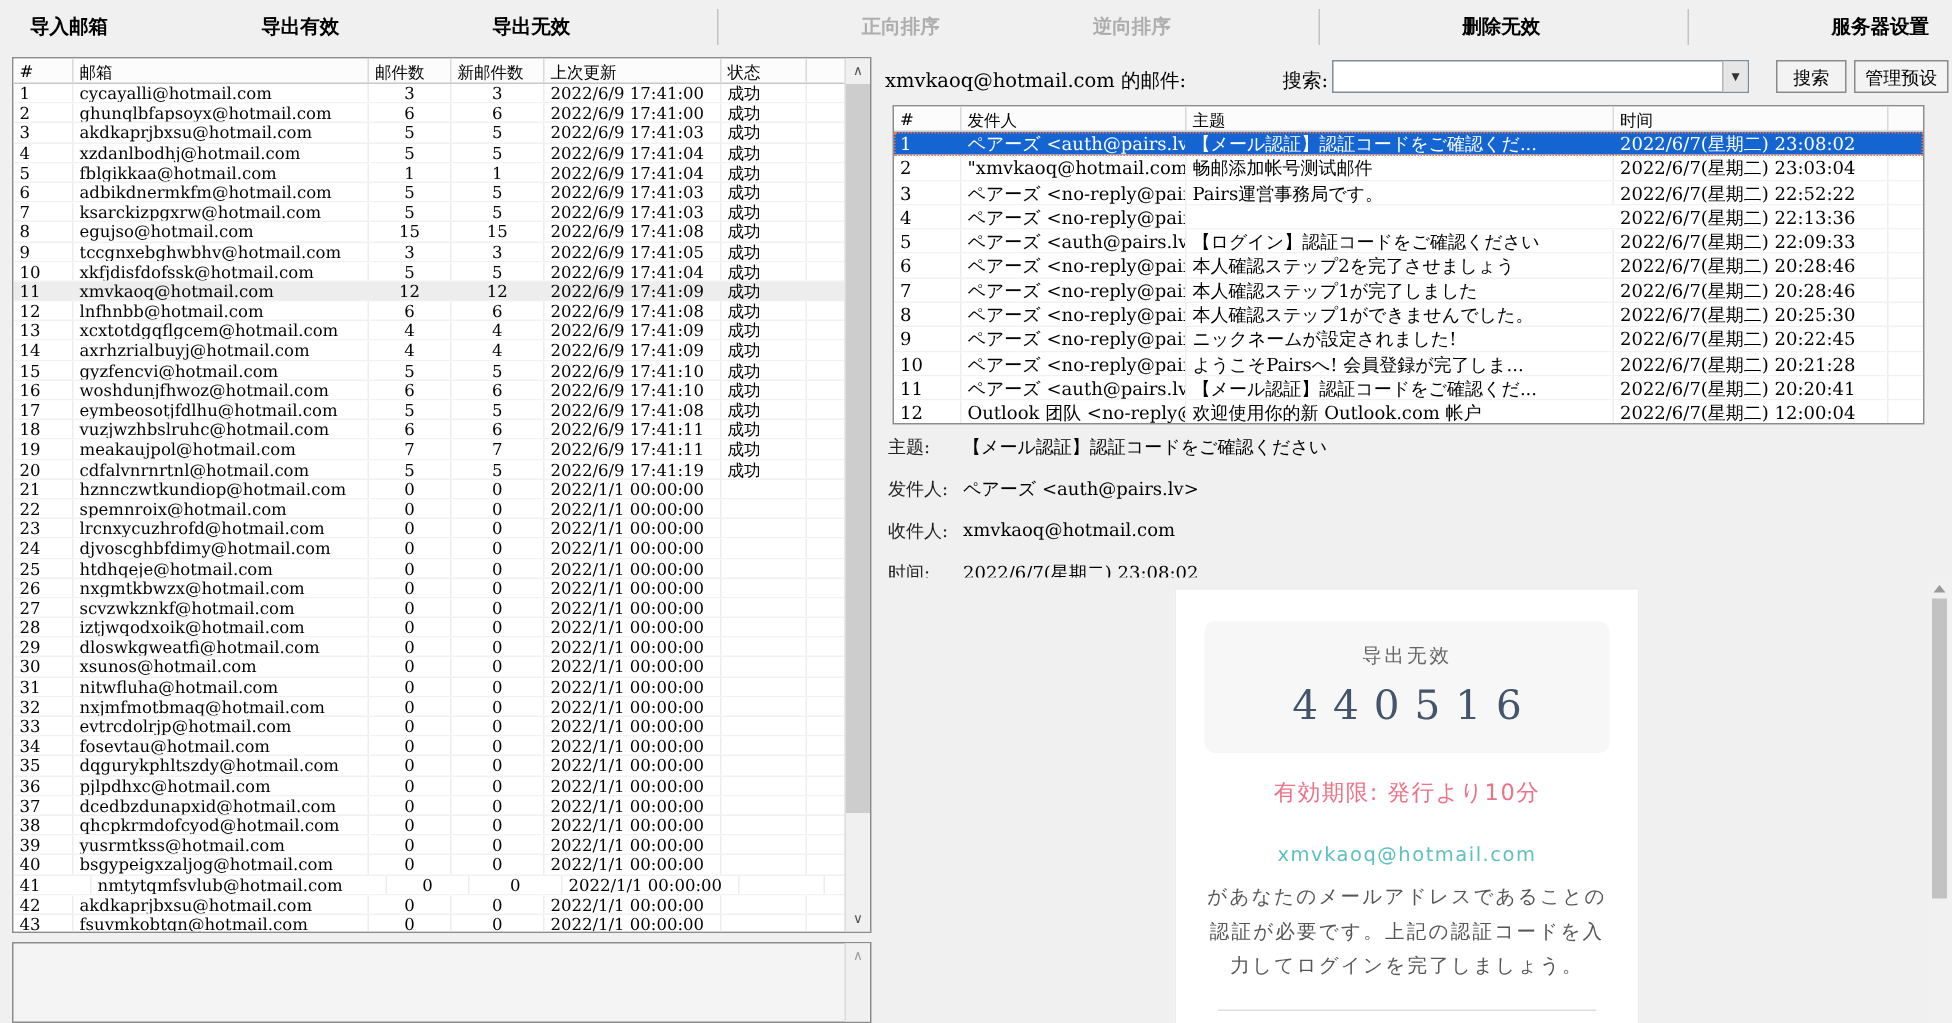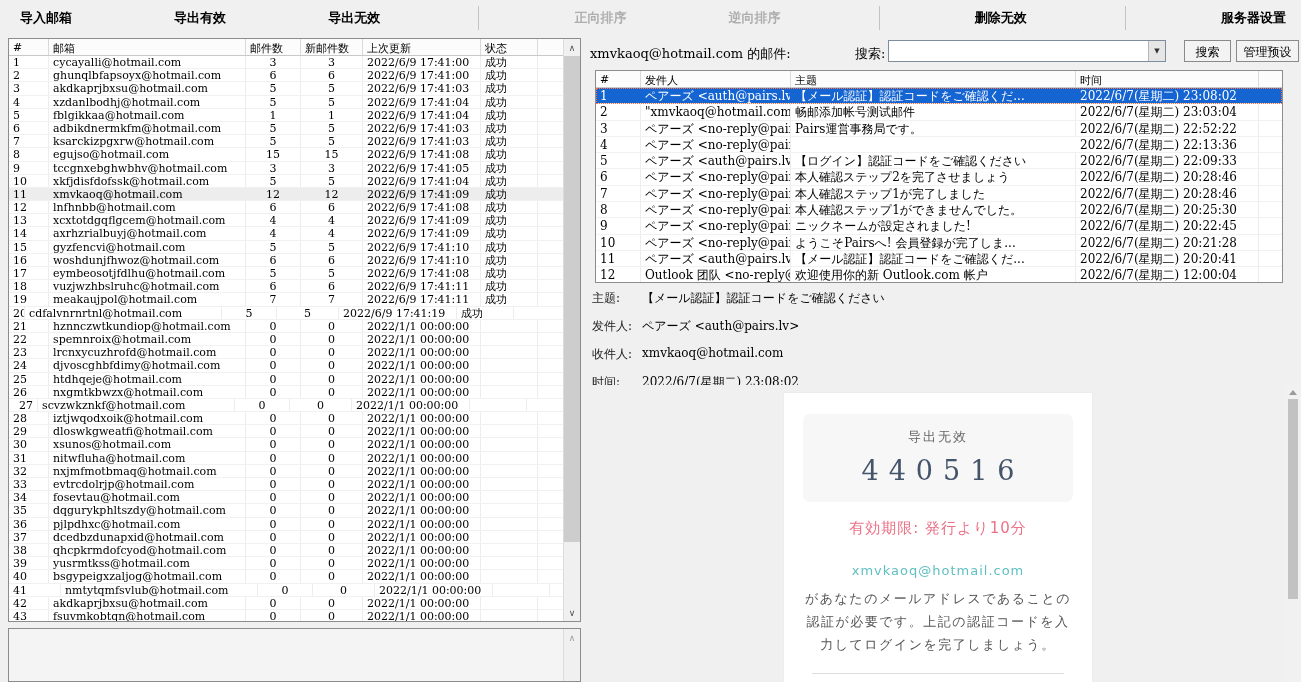--- a/index.html
+++ b/index.html
@@ -302,21 +302,21 @@
       <div class="trow">
         <div class="tcell" style="width: 40px;">19</div>
         <div class="tcell" style="width: 197px;">meakaujpol@hotmail.com</div>
         <div class="tcell c-center" style="width: 55px;">7</div>
         <div class="tcell c-center" style="width: 62px;">7</div>
         <div class="tcell" style="width: 118px;">2022/6/9 17:41:11</div>
         <div class="tcell" style="width: 57px;">成功</div>
         <div class="tcell tfill"></div>
       </div>
       <div class="trow">
-        <div class="tcell" style="width: 16px;">20</div>
+        <div class="tcell" style="width: 40px;">20</div>
         <div class="tcell" style="width: 197px;">cdfalvnrnrtnl@hotmail.com</div>
         <div class="tcell c-center" style="width: 55px;">5</div>
         <div class="tcell c-center" style="width: 62px;">5</div>
         <div class="tcell" style="width: 118px;">2022/6/9 17:41:19</div>
         <div class="tcell" style="width: 57px;">成功</div>
         <div class="tcell tfill"></div>
       </div>
       <div class="trow">
         <div class="tcell" style="width: 40px;">21</div>
         <div class="tcell" style="width: 197px;">hznnczwtkundiop@hotmail.com</div>
@@ -365,21 +365,21 @@
       <div class="trow">
         <div class="tcell" style="width: 40px;">26</div>
         <div class="tcell" style="width: 197px;">nxgmtkbwzx@hotmail.com</div>
         <div class="tcell c-center" style="width: 55px;">0</div>
         <div class="tcell c-center" style="width: 62px;">0</div>
         <div class="tcell" style="width: 118px;">2022/1/1 00:00:00</div>
         <div class="tcell" style="width: 57px;"></div>
         <div class="tcell tfill"></div>
       </div>
       <div class="trow">
-        <div class="tcell" style="width: 29px; text-align: right;">27</div>
+        <div class="tcell" style="width: 40px;">27</div>
         <div class="tcell" style="width: 197px;">scvzwkznkf@hotmail.com</div>
         <div class="tcell c-center" style="width: 55px;">0</div>
         <div class="tcell c-center" style="width: 62px;">0</div>
         <div class="tcell" style="width: 118px;">2022/1/1 00:00:00</div>
         <div class="tcell" style="width: 57px;"></div>
         <div class="tcell tfill"></div>
       </div>
       <div class="trow">
         <div class="tcell" style="width: 40px;">28</div>
         <div class="tcell" style="width: 197px;">iztjwqodxoik@hotmail.com</div>

